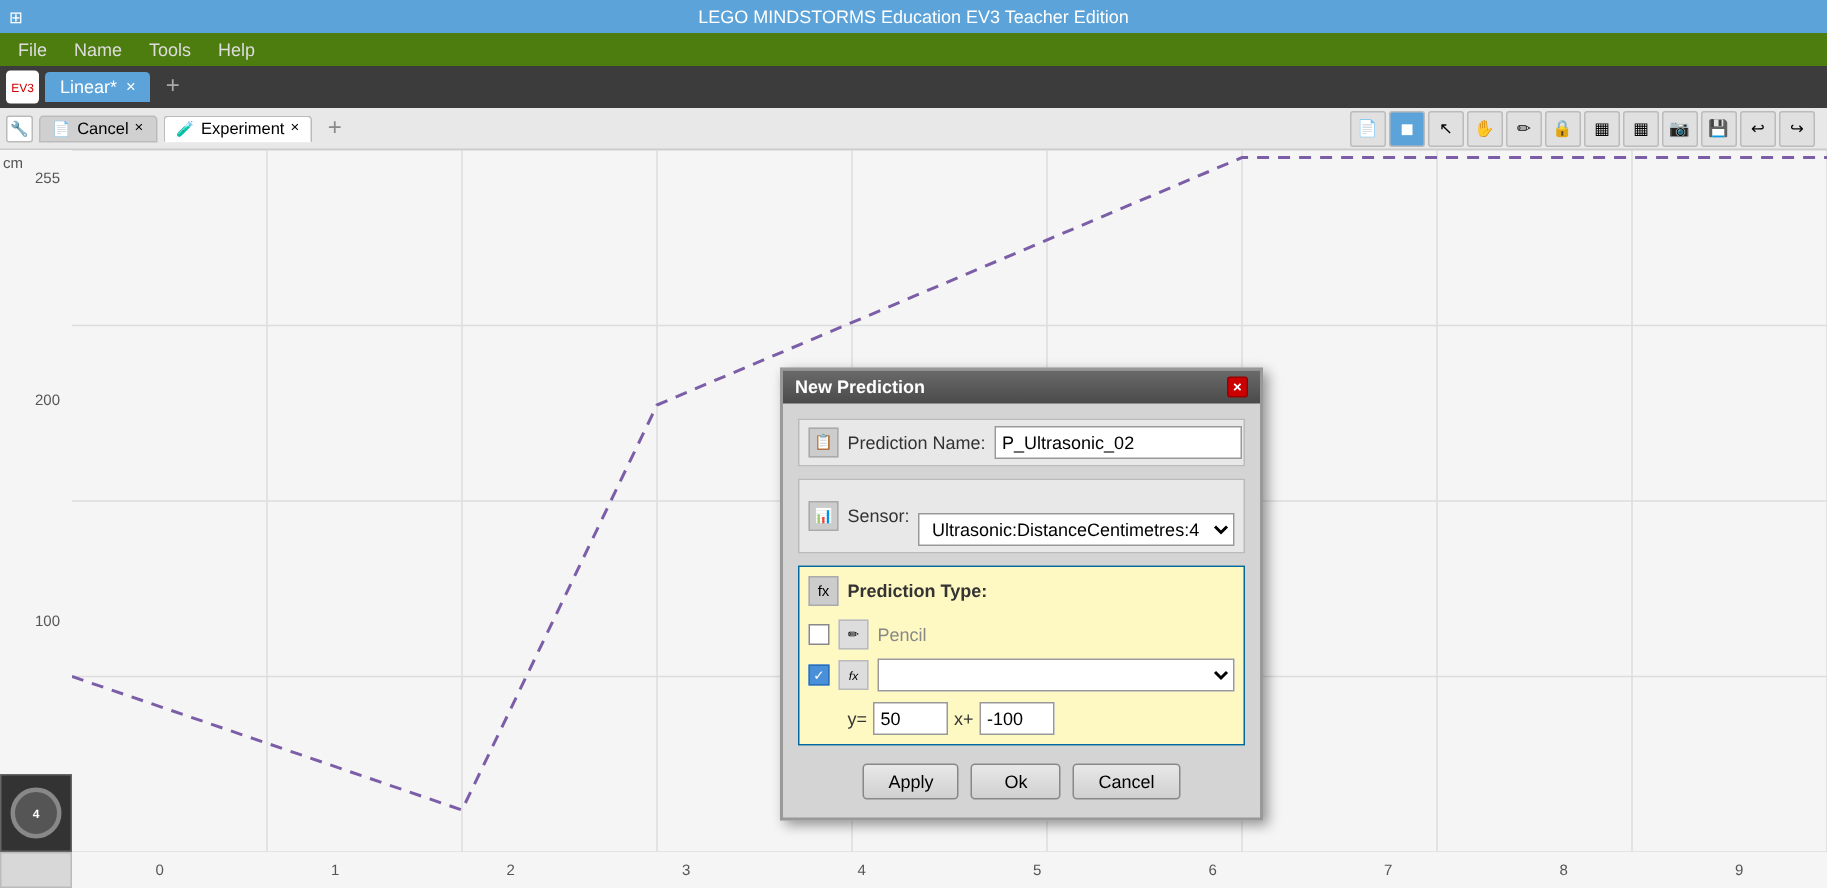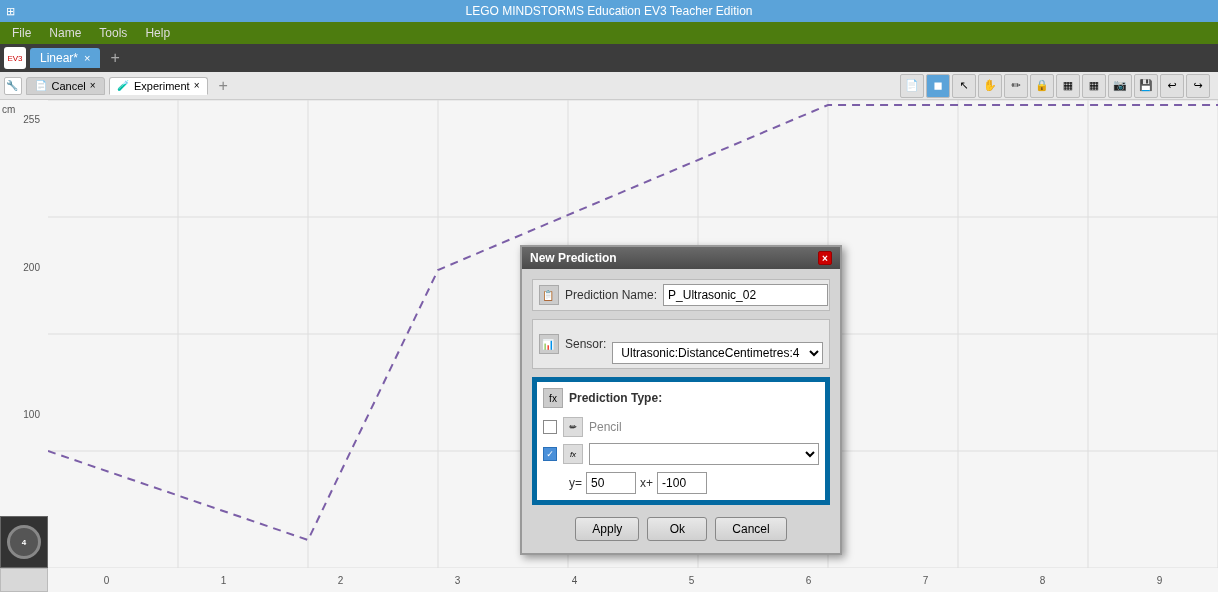--- a/index.html
+++ b/index.html
@@ -219,22 +219,22 @@
       border: 1px solid #999;
       background: white;
       font-size: 12px;
       padding: 2px 4px;
       height: 22px;
       margin-top: 18px;
     }
 
     
     .prediction-type-section {
-      background: #ffffff;
-      border: 5px solid #0369a1;
+      background: #fef9c3;
+      border: 1px solid #0369a1;
       padding: 6px;
     }
     .pt-header {
       display: flex;
       align-items: center;
       gap: 6px;
       margin-bottom: 6px;
     }
     .pt-icon {
       width: 20px; height: 20px;

